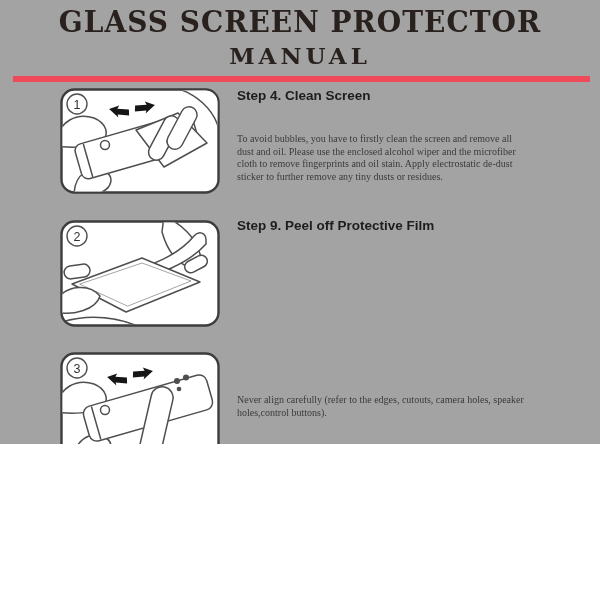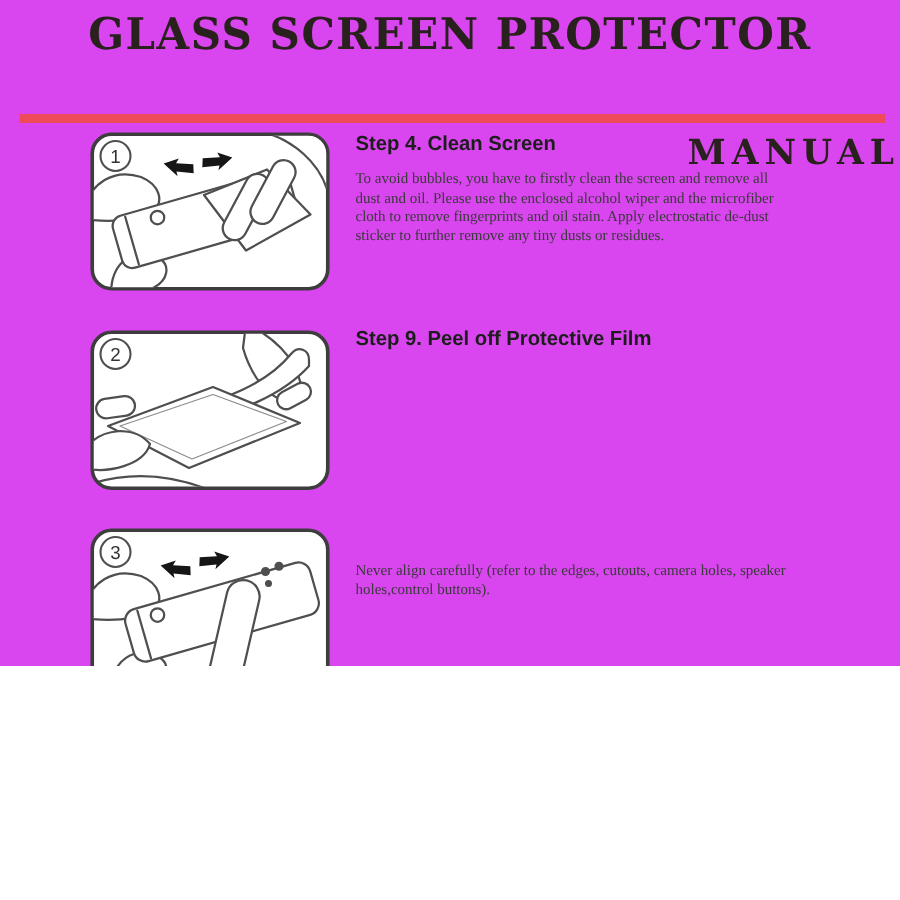--- a/index.html
+++ b/index.html
@@ -1,31 +1,31 @@
 <!DOCTYPE html>
 <html><head>
 <meta charset="utf-8">
 <style>
   html,body{margin:0;padding:0;background:#ffffff;}
-  .page{position:relative;width:600px;height:444px;background:#d946ef;overflow:hidden;
+  .page{position:relative;width:600px;height:444px;background:#a3a3a3;overflow:hidden;
         font-family:"Liberation Sans",sans-serif;}
   .title-main{position:absolute;top:6px;left:0;width:100%;text-align:center;
         font-family:"DejaVu Serif",serif;font-weight:bold;font-size:28px;
         letter-spacing:1px;color:#29211d;transform:scaleY(1.04);}
-  .title-sub{position:absolute;top:42px;left:0;width:100%;text-align:right;
+  .title-sub{position:absolute;top:42px;left:0;width:100%;text-align:center;
         font-family:"DejaVu Serif",serif;font-weight:bold;font-size:23px;
-        letter-spacing:4px;color:#29211d;margin-top:46px;}
+        letter-spacing:4px;color:#29211d;}
   .divider{position:absolute;top:76px;left:13px;width:577px;height:6px;background:#ef4a5a;}
   .illus{position:absolute;left:60px;}
   .i1{top:88px}.i2{top:220px}.i3{top:352px}.i4{top:479px}
   .heading{position:absolute;left:237px;font-weight:bold;font-size:13.5px;color:#1d1d1d;
         font-family:"Liberation Sans",sans-serif;}
   .h1{top:88px}.h2{top:218px}.h3{top:350px}.h4{top:476px}
   .bodytxt{position:absolute;left:237px;width:362px;font-family:"Liberation Serif",serif;
-        font-size:10px;line-height:12.6px;color:#3a3a3a;white-space:pre-line;}
+        font-size:10px;line-height:12.6px;color:#3a3a3a;white-space:pre-line;margin-top:19px;}
   .b1{top:114px}.b2{top:245px}.b3{top:375px}.b4{top:496px}
   svg .num{font-family:"Liberation Sans",sans-serif;font-size:12.5px;fill:#333;}
 </style>
 </head>
 <body>
 
 <div class="page">
 
   <div class="title-main">GLASS SCREEN PROTECTOR</div>
   <div class="title-sub">MANUAL</div>

